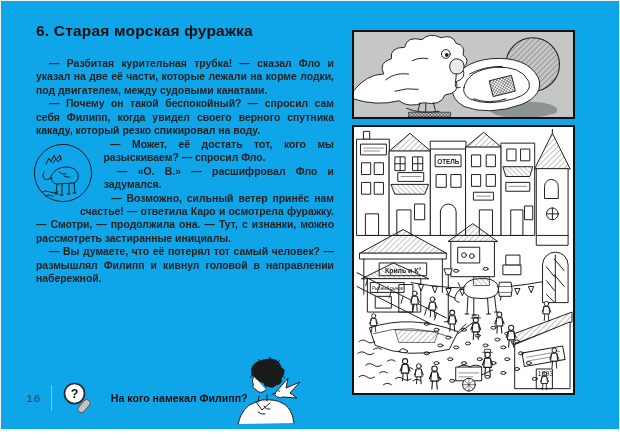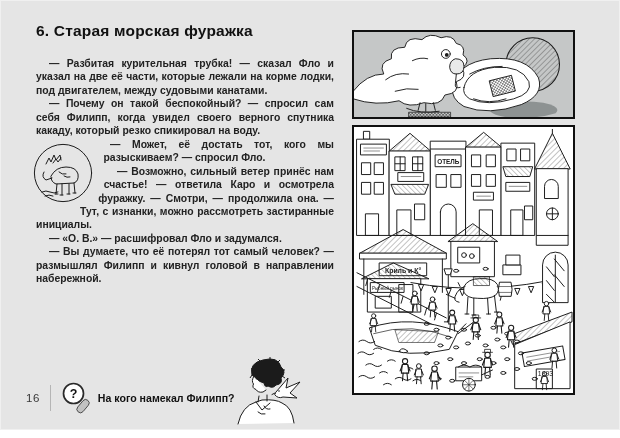--- a/index.html
+++ b/index.html
@@ -1,17 +1,17 @@
 <!DOCTYPE html>
 <html><head>
 <meta charset="utf-8">
 <style>
   html,body{margin:0;padding:0;background:#ffffff;}
   .page{
-    position:relative;width:620px;height:430px;background:#e5e5e5;overflow:hidden;
+    position:relative;width:620px;height:430px;background:#0ea5e9;overflow:hidden;
     font-family:"Liberation Sans", sans-serif;color:#1c1c1c;
     box-shadow:inset 0 0 0 1px #f0f0f0;
   }
   
   .text-col{position:absolute;left:36px;top:22px;width:298px;}
   .chapter-title{
     font-size:15.5px;font-weight:bold;margin:0 0 17px 0;letter-spacing:.2px;color:#111;
   }
   .body-text p{
     margin:0;font-size:10.4px;line-height:13.45px;text-align:justify;
@@ -21,23 +21,23 @@
     float:left;width:64px;height:64px;margin:3px 9px 2px -5px;
     shape-outside:circle(50% at 50% 50%);
   }
   
   .panel{position:absolute;border:2.5px solid #101010;background:#fff;box-sizing:border-box;}
   .panel-top{left:352px;top:30px;width:223px;height:89px;background:#c5c7c7;}
   .panel-scene{left:352px;top:125px;width:223px;height:270px;}
   .panel svg{display:block;width:100%;height:100%;}
   
   .footer{position:absolute;left:26px;top:383px;height:30px;display:flex;align-items:center;}
-  .page-number{font-size:11.5px;color:#3a3a3a;letter-spacing:.5px;}
+  .page-number{font-size:11.5px;color:#3a3a3a;letter-spacing:.5px;font-family:Liberation Mono, monospace;}
   .footer-divider{width:1px;height:26px;background:#b5b5b5;margin:0 9px 0 10px;}
-  .footer-caption{font-size:10.6px;font-weight:bold;color:#111;margin-left:4px;white-space:nowrap;}
+  .footer-caption{font-size:10.6px;font-weight:bold;color:#111;margin-left:16px;white-space:nowrap;}
   .boy-illustration{position:absolute;left:230px;top:354px;width:74px;height:72px;}
   .ink{stroke:#1c1c1c;fill:none;stroke-width:1;stroke-linecap:round;stroke-linejoin:round;}
   .inkw{stroke:#1c1c1c;fill:#ffffff;stroke-width:1;stroke-linecap:round;stroke-linejoin:round;}
   .sign-text{font-family:"Liberation Sans",sans-serif;fill:#1c1c1c;}
 </style>
 </head>
 <body>
 
 <div class="page">
 
@@ -58,22 +58,22 @@
             <path d="M20,35 Q25,26 35,26 Q45,26 47,33 Q48,40 43,42 L25,43 Q20,41 20,36 Z"></path>
             <path d="M26,43 L25,53 M31,43 L31,54 M38,43 L38,53 M43,42 L44,52"></path>
             <path d="M24,53 h3 M29,54 h3 M36,53 h3 M42,52 h3"></path>
             <path d="M28,31 q3,3 7,2 M33,35 q3,2 6,1"></path>
             <path d="M11,51 q4,-2 8,0 q4,2 8,0 M14,55 q4,-2 8,0"></path>
           </g>
         </svg>
       </div>
 
       <p>— Может, её достать тот, кого мы разыскиваем? — спросил Фло.</p>
+      <p>— «О. В.» — расшифровал Фло и задумался.</p>
       <p>— Возможно, сильный ветер принёс нам счастье! — ответила Каро и осмотрела фуражку. — Смотри, — продолжила она. — Тут, с изнанки, можно рассмотреть застиранные инициалы.</p>
-      <p>— «О. В.» — расшифровал Фло и задумался.</p>
       <p>— Вы думаете, что её потерял тот самый человек? — размышлял Филипп и кивнул головой в направлении набережной.</p>
     </div>
   </div>
 
   <div class="panel panel-top">
     <svg viewBox="0 0 223 89">
       <defs>
         <pattern id="tph" width="4" height="4" patternUnits="userSpaceOnUse" patternTransform="rotate(45)">
           <line x1="0" y1="0" x2="0" y2="4" stroke="#1c1c1c" stroke-width="0.6"></line>
         </pattern>

